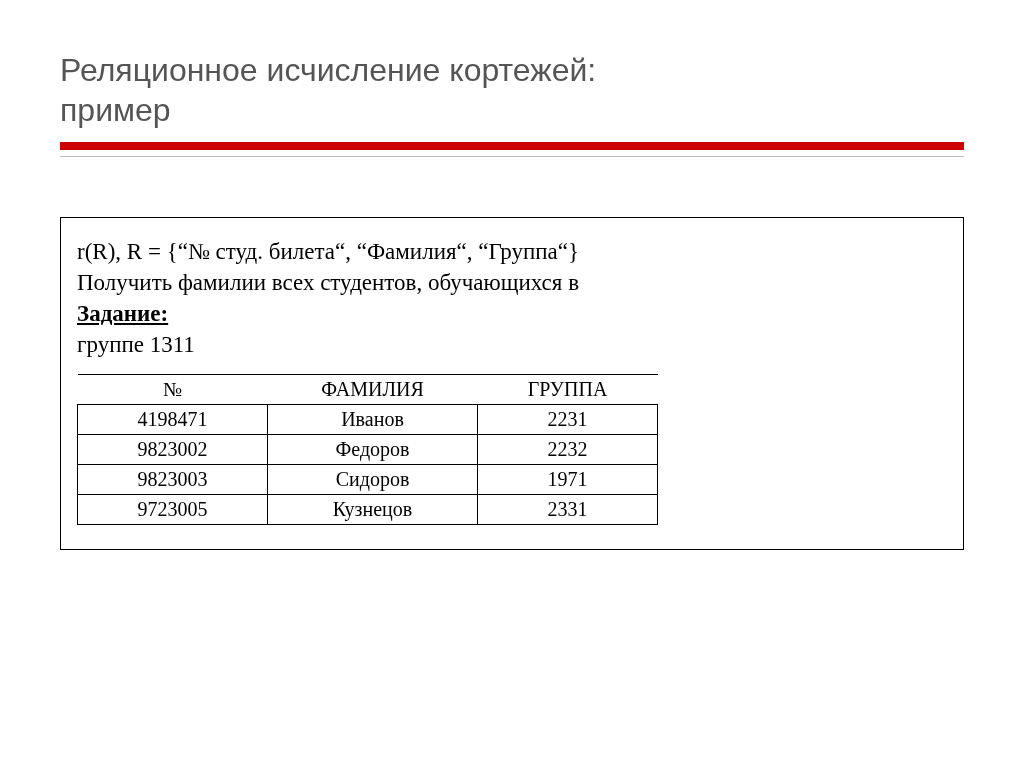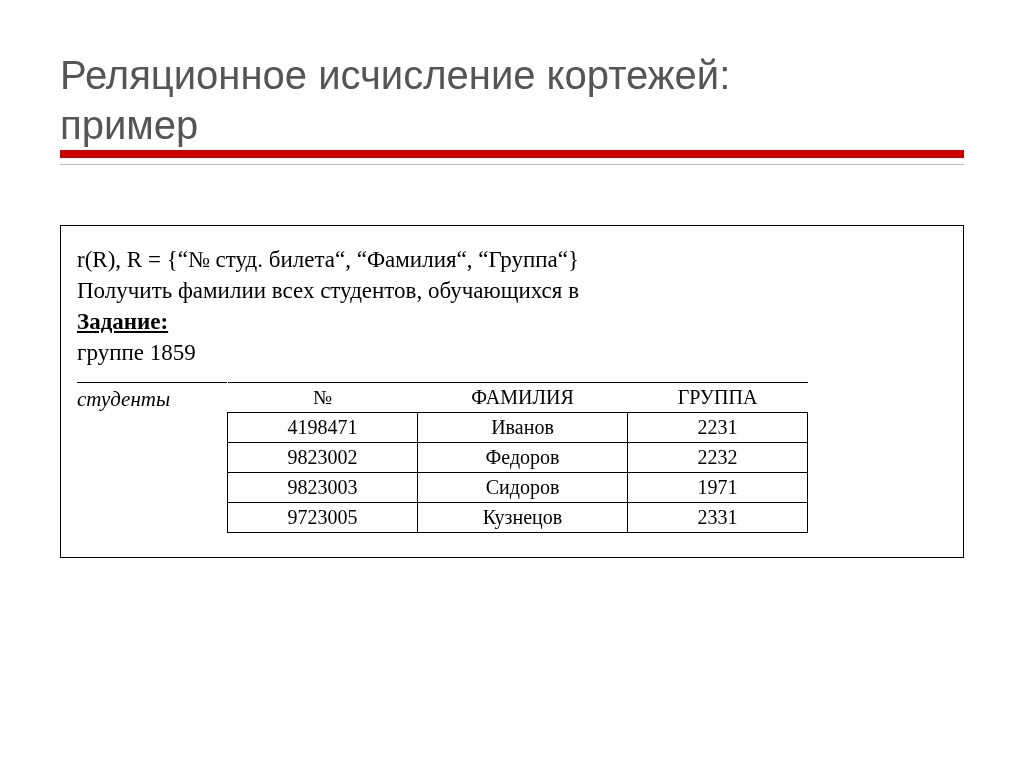--- a/index.html
+++ b/index.html
@@ -9,23 +9,24 @@
     height: 767px;
     background: #ffffff;
     font-family: Verdana, Geneva, sans-serif;
     color: #000;
     overflow: hidden;
   }
   .slide {
     padding: 50px 60px 0 60px;
   }
   .title {
-    font-size: 40px;
+    font-size: 32px;
     color: #555555;
     line-height: 1.25;
+    margin-bottom: 12px;
   }
   .underline {
     height: 8px;
     background: #cc0000;
     margin-bottom: 6px;
   }
   .thinline {
     height: 1px;
     background: #bbbbbb;
     margin-bottom: 60px;
@@ -92,24 +93,23 @@
 
   <div class="underline"></div>
   <div class="thinline"></div>
 
   <div class="content-box">
     <div>r(R), R = {“№ студ. билета“, “Фамилия“, “Группа“}</div>
     <div>Получить фамилии всех студентов, обучающихся в</div>
     <div>
       <span class="task-label">Задание:</span>
     </div>
-    <div>группе 1859</div>
+    <div>группе 1311</div>
 
     <div class="table-wrap">
-      <div class="relation-name">студенты</div>
       <table>
         <thead>
           <tr>
             <th class="col-num">№</th>
             <th class="col-fam">ФАМИЛИЯ</th>
             <th class="col-grp">ГРУППА</th>
           </tr>
         </thead>
         <tbody>
           <tr>

